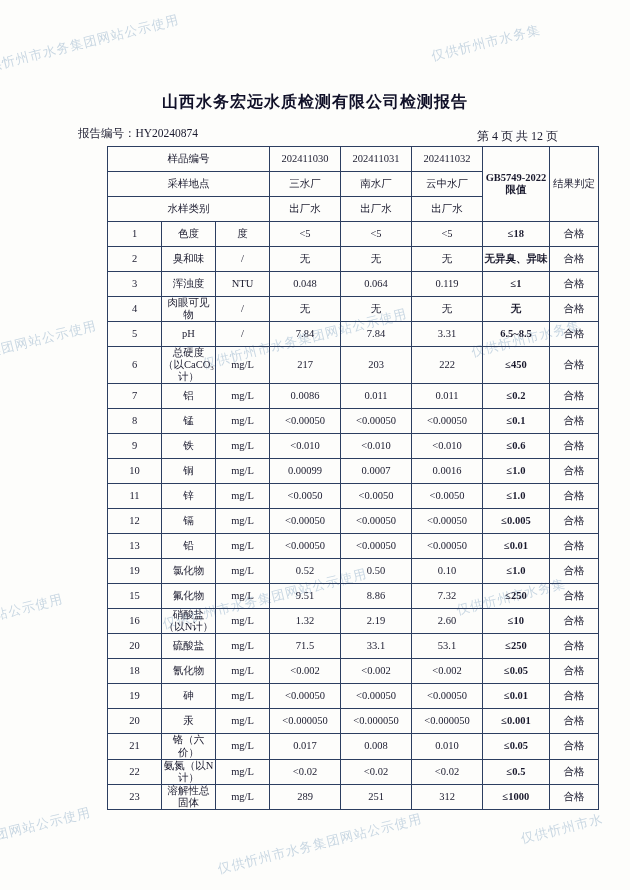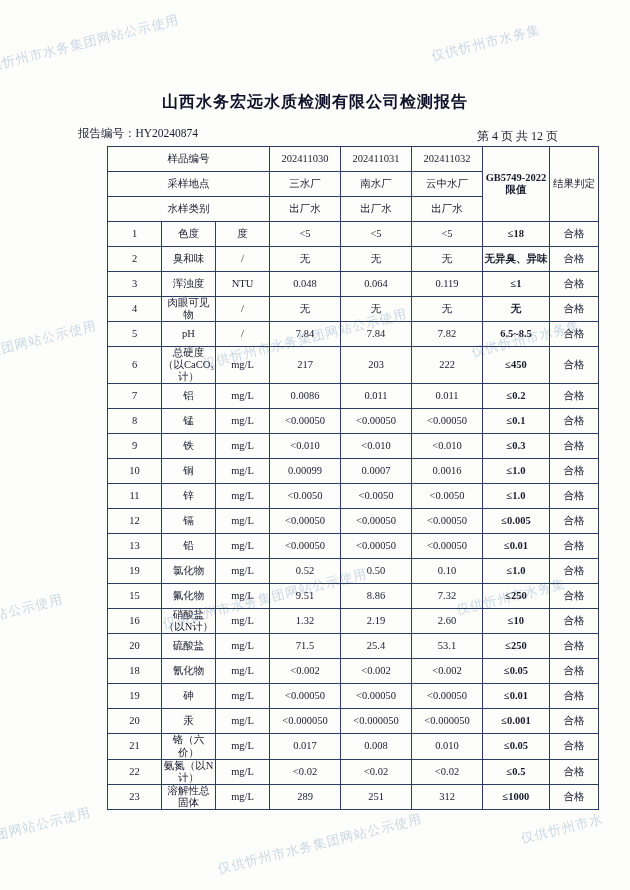--- a/index.html
+++ b/index.html
@@ -189,21 +189,21 @@
             <td class="val">无</td>
             <td class="lim">无</td>
             <td class="jud">合格</td>
           </tr>
           <tr>
             <td class="idx">5</td>
             <td class="name name-left">pH</td>
             <td class="unit">/</td>
             <td class="val">7.84</td>
             <td class="val">7.84</td>
-            <td class="val">7.82</td>
+            <td class="val">3.31</td>
             <td class="lim">6.5~8.5</td>
             <td class="jud">合格</td>
           </tr>
           <tr>
             <td class="idx">6</td>
             <td class="name name-left">总硬度（以CaCO₃计）</td>
             <td class="unit">mg/L</td>
             <td class="val">217</td>
             <td class="val">203</td>
             <td class="val">222</td>
@@ -230,21 +230,21 @@
             <td class="lim">≤0.1</td>
             <td class="jud">合格</td>
           </tr>
           <tr>
             <td class="idx">9</td>
             <td class="name name-left">铁</td>
             <td class="unit">mg/L</td>
             <td class="val">&lt;0.010</td>
             <td class="val">&lt;0.010</td>
             <td class="val">&lt;0.010</td>
-            <td class="lim">≤0.3</td>
+            <td class="lim">≤0.6</td>
             <td class="jud">合格</td>
           </tr>
           <tr>
             <td class="idx">10</td>
             <td class="name name-left">铜</td>
             <td class="unit">mg/L</td>
             <td class="val">0.00099</td>
             <td class="val">0.0007</td>
             <td class="val">0.0016</td>
             <td class="lim">≤1.0</td>
@@ -308,21 +308,21 @@
             <td class="val">2.19</td>
             <td class="val">2.60</td>
             <td class="lim">≤10</td>
             <td class="jud">合格</td>
           </tr>
           <tr>
             <td class="idx">20</td>
             <td class="name name-left">硫酸盐</td>
             <td class="unit">mg/L</td>
             <td class="val">71.5</td>
-            <td class="val">25.4</td>
+            <td class="val">33.1</td>
             <td class="val">53.1</td>
             <td class="lim">≤250</td>
             <td class="jud">合格</td>
           </tr>
           <tr>
             <td class="idx">18</td>
             <td class="name name-left">氰化物</td>
             <td class="unit">mg/L</td>
             <td class="val">&lt;0.002</td>
             <td class="val">&lt;0.002</td>

